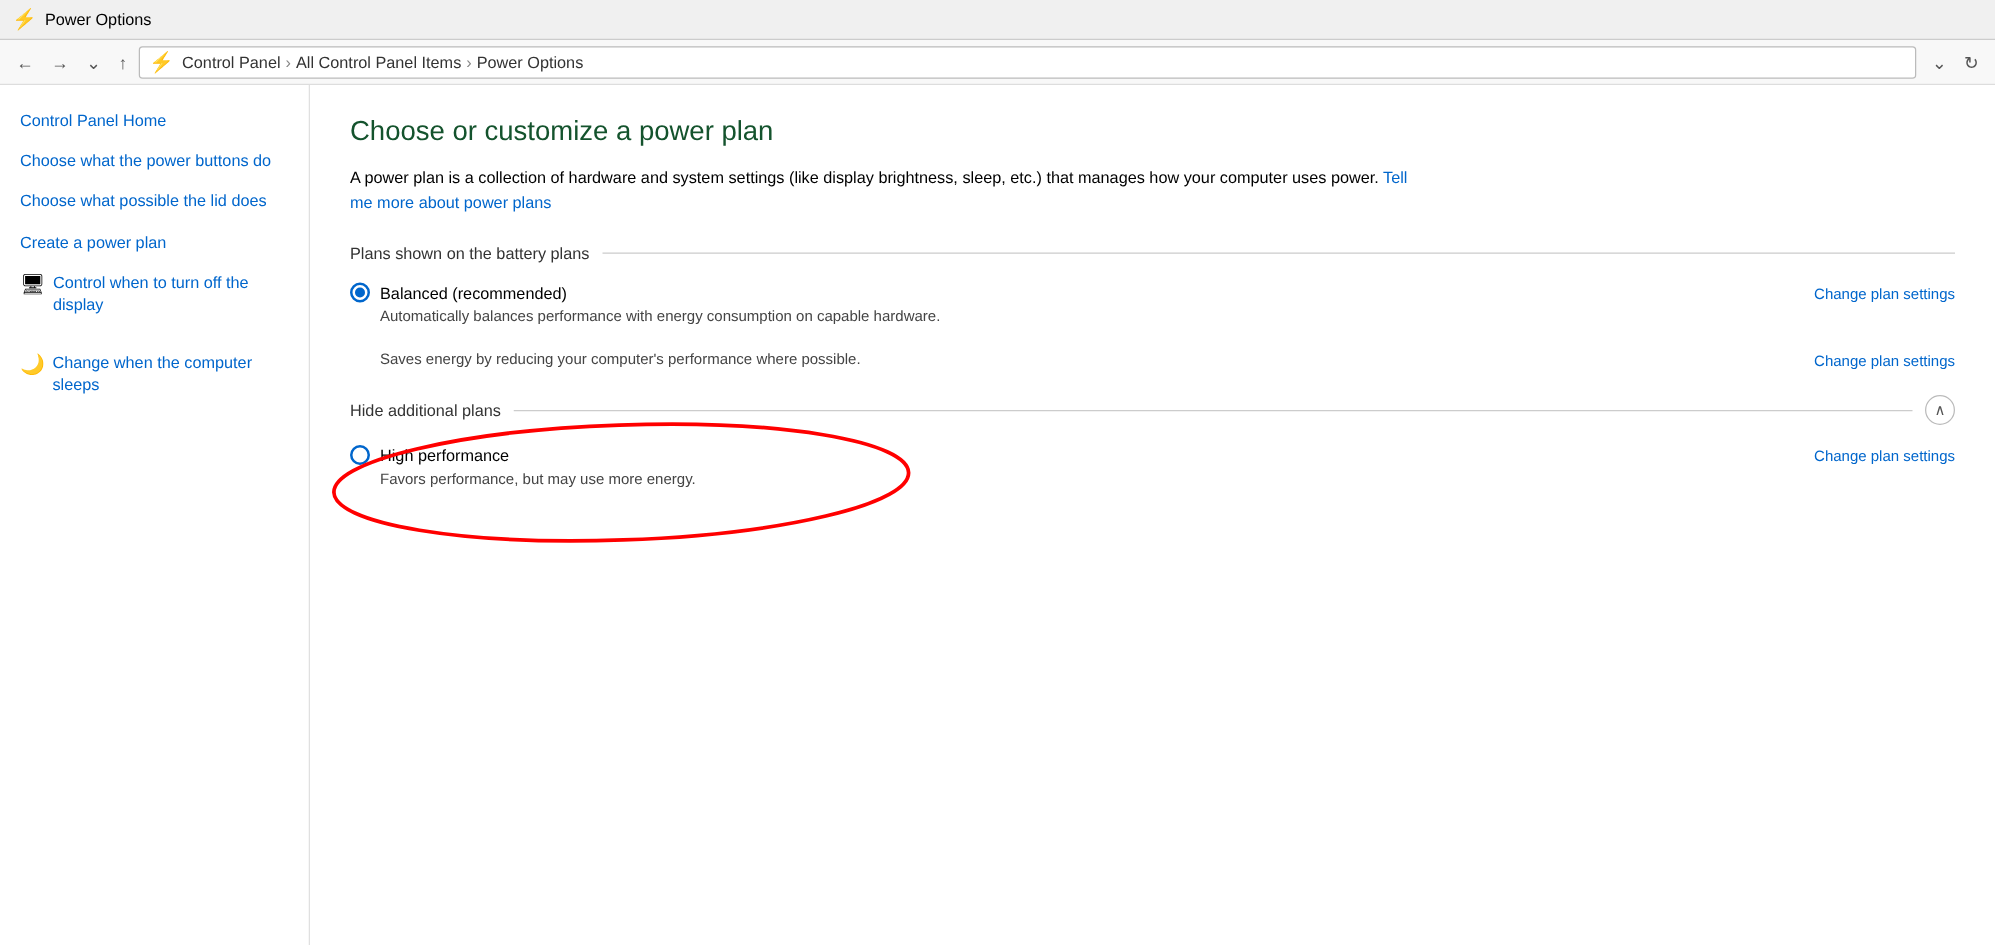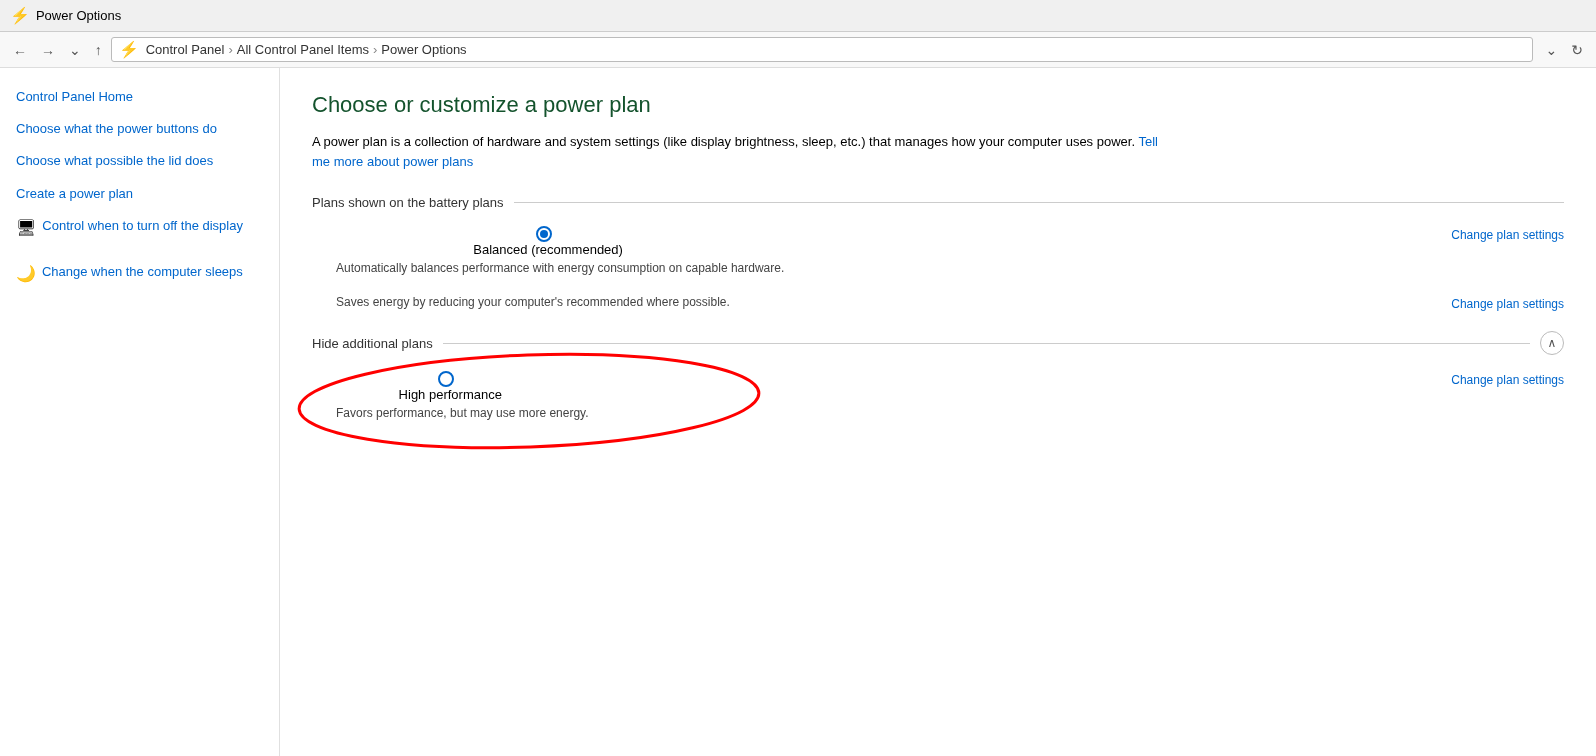--- a/index.html
+++ b/index.html
@@ -39,21 +39,21 @@
     .address-right { display: flex; align-items: center; gap: 4px; margin-left: 4px; }
 
     
     .main-layout {
       display: flex;
       height: calc(756px - 68px);
     }
 
     
     .sidebar {
-      width: 280px;
+      width: 248px;
       min-width: 220px;
       padding: 20px 16px;
       border-right: 1px solid #e0e0e0;
       background: #fff;
     }
     .sidebar a {
       display: block;
       color: #0066cc;
       text-decoration: none;
       margin-bottom: 14px;
@@ -108,21 +108,21 @@
     }
 
     
     .plan-item {
       margin-bottom: 20px;
       display: flex;
       align-items: flex-start;
       justify-content: space-between;
     }
     .plan-left { display: flex; flex-direction: column; }
-    .plan-radio-row { display: flex; align-items: center; margin-bottom: 4px; flex-direction: column; }
+    .plan-radio-row { display: flex; align-items: center; margin-bottom: 4px; }
     .plan-radio {
       width: 16px; height: 16px; border-radius: 50%;
       border: 2px solid #0066cc; margin-right: 8px;
       display: flex; align-items: center; justify-content: center;
       flex-shrink: 0;
       background: #fff;
     }
     .plan-radio.selected::after {
       content: ''; width: 8px; height: 8px;
       background: #0066cc; border-radius: 50%;
@@ -202,21 +202,21 @@
           <div class="plan-radio selected"></div>
           <span class="plan-name">Balanced (recommended)</span>
         </div>
         <div class="plan-desc">Automatically balances performance with energy consumption on capable hardware.</div>
       </div>
       <a href="#" class="change-link">Change plan settings</a>
     </div>
 
     <div class="plan-item">
       <div class="plan-left">
-        <div class="plan-desc">Saves energy by reducing your computer's recommended where possible.</div>
+        <div class="plan-desc">Saves energy by reducing your computer's performance where possible.</div>
       </div>
       <a href="#" class="change-link">Change plan settings</a>
     </div>
 
     <div class="section-divider">
       <span class="section-label">Hide additional plans</span>
       <hr class="divider-line">
       <button class="divider-btn">∧</button>
     </div>
 

